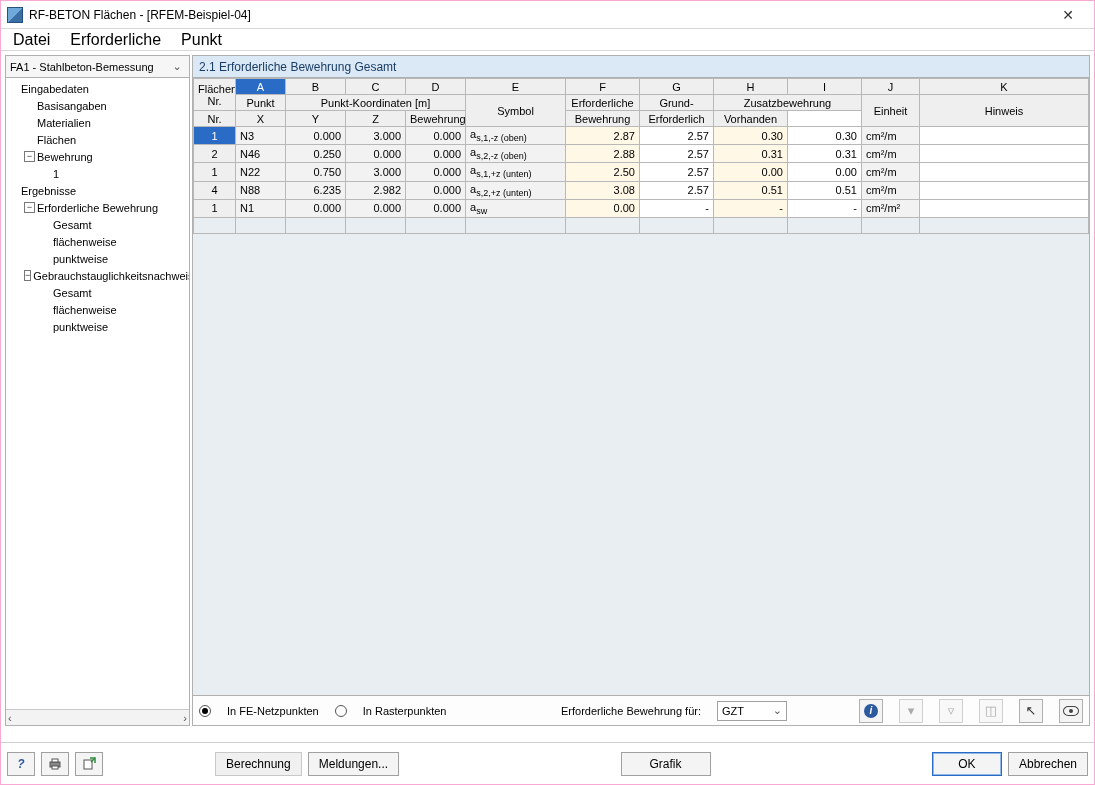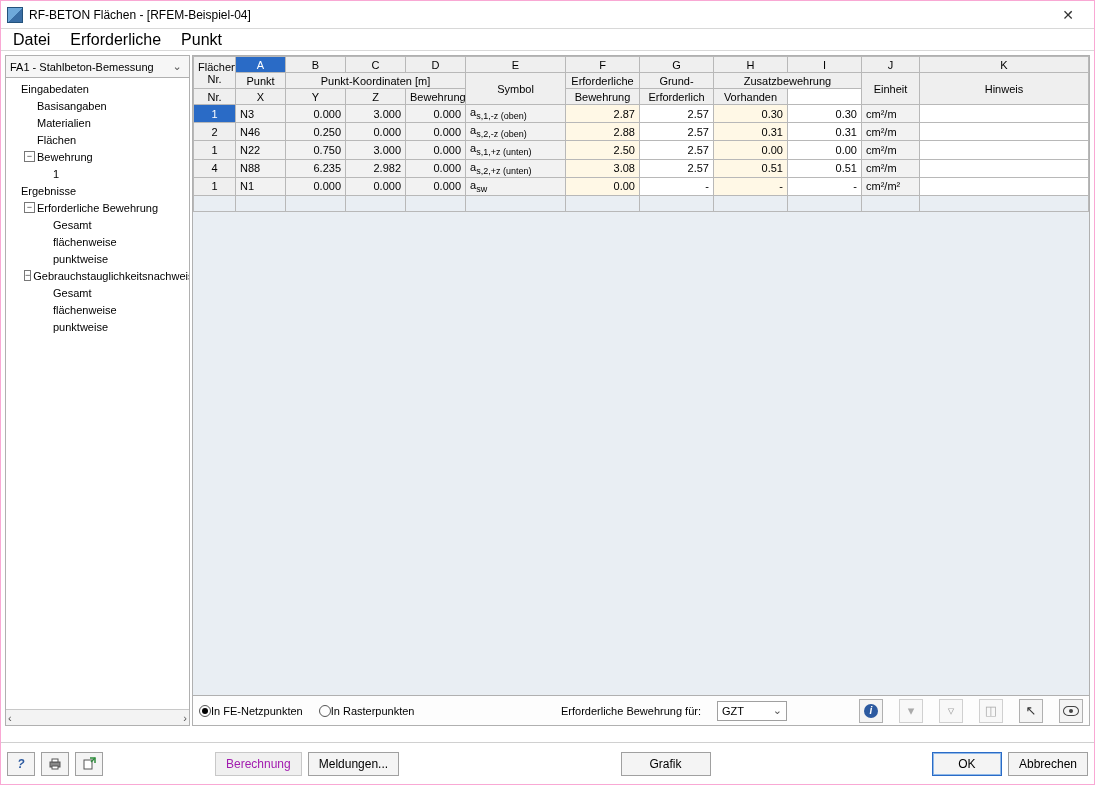--- a/index.html
+++ b/index.html
@@ -34,31 +34,31 @@
 table.grid .rowhead{background:#efefef;text-align:center}
 table.grid .rowhead.sel{background:#2a6bc6;color:#fff}
 table.grid td.num{text-align:right}
 table.grid td.ctr{}
 table.grid td.gray{background:#f2f2f2}
 table.grid td.cream{background:#fff8e6}
 table.grid td.unit{background:#f2f2f2}
 .sym-sub{font-size:9px;vertical-align:sub}
 .filler-row td{background:#e9eef3;height:440px;border-left:1px solid #b8b8b8;border-right:1px solid #b8b8b8;border-top:none;border-bottom:none}
 .options-bar{height:30px;border-top:1px solid #b0b0b0;display:flex;align-items:center;padding:0 6px;gap:16px;background:#fdfdfd}
-.radio{display:inline-flex;align-items:center;gap:0}
+.radio{display:inline-flex;align-items:center;gap:16px}
 .radio .dot{width:12px;height:12px;border:1px solid #555;border-radius:50%;display:inline-flex;align-items:center;justify-content:center}
 .radio .dot .inner{width:6px;height:6px;border-radius:50%;background:#000}
 .spacer{flex:1}
 .dd{border:1px solid #a0a0a0;height:20px;display:inline-flex;align-items:center;padding:0 4px;min-width:70px;background:#fff}
 .dd .chev{margin-left:auto;color:#555;padding-left:8px}
 .iconbtn{width:24px;height:24px;border:1px solid #b0b0b0;background:#f4f4f4;display:inline-flex;align-items:center;justify-content:center;color:#333;font-size:13px}
 .iconbtn.disabled{color:#aaa;border-color:#d0d0d0;background:#f8f8f8}
 .footer{height:42px;padding:6px;display:flex;align-items:center;gap:6px;border-top:1px solid #d0d0d0}
 .btn{height:24px;border:1px solid #a0a0a0;background:#f4f4f4;padding:0 10px;display:inline-flex;align-items:center;font-size:12px}
-.btn.disabled{color:#a21caf;background:#f0f0f0;border-color:#c8c8c8}
+.btn.disabled{color:#000000;background:#f0f0f0;border-color:#c8c8c8}
 .btn.icon{width:28px;padding:0;justify-content:center}
 .btn.default{border:1px solid #2a6bc6;box-shadow:0 0 0 1px #8fb8e8 inset}
 .footer .grow{flex:1}
 .info-circle{width:14px;height:14px;border-radius:50%;background:#2c5aa0;color:#fff;display:inline-flex;align-items:center;justify-content:center;font-weight:bold;font-size:10px;font-style:italic}
 .eye-icon{width:16px;height:10px;border:1px solid #444;border-radius:60% 60% 60% 60%/90% 90% 90% 90%;position:relative}
 .eye-icon:after{content:"";position:absolute;width:4px;height:4px;background:#444;border-radius:50%;top:2px;left:5px}
 svg{display:block}
 </style>
 </head>
 <body>
@@ -146,20 +146,21 @@
             <span>punktweise</span>
           </div>
       </div>
       <div class="tree-scroll">
         <span>‹</span>
         <span>›</span>
       </div>
     </div>
 
     <div class="right-panel">
+      <div class="panel-title">2.1 Erforderliche Bewehrung Gesamt</div>
 
       <div class="grid-wrap">
         <table class="grid">
           <colgroup>
             <col style="width:42px">
               <col style="width:50px">
               <col style="width:60px">
               <col style="width:60px">
               <col style="width:60px">
             <col style="width:100px">

